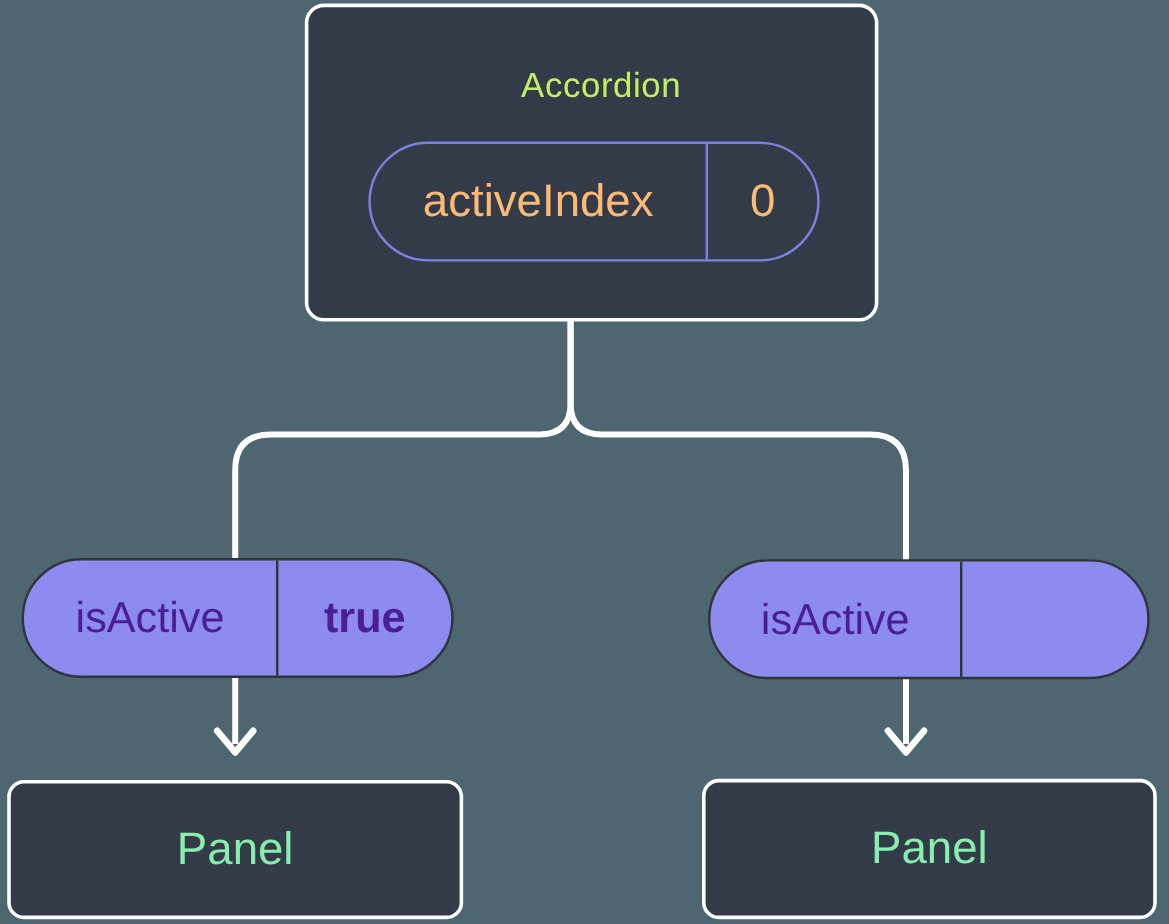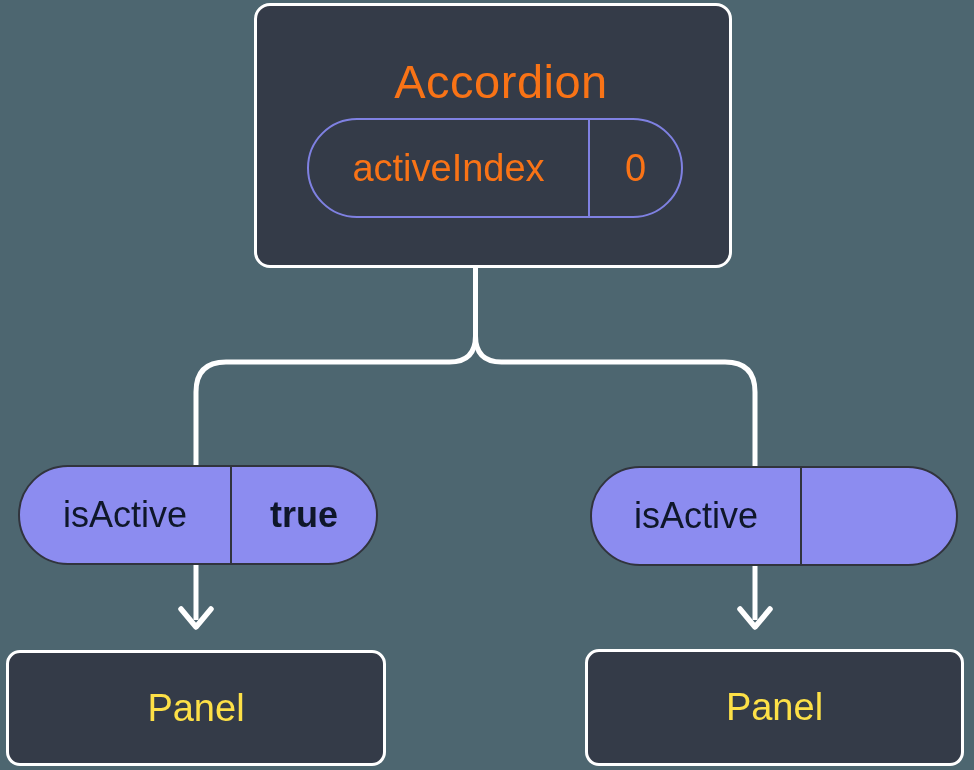--- a/index.html
+++ b/index.html
@@ -29,35 +29,35 @@
     border-radius: 16px;
     box-sizing: border-box;
     z-index: 2;
   }
   #root-node { left: 254px; top: 3px; width: 478px; height: 265px; }
   .node-title {
     position: absolute;
     left: 16px; right: 0;
     top: 52px;
     text-align: center;
-    font-size: 47px;
+    font-size: 29px;
     line-height: 1;
-    color: #f97316;
+    color: #bef264;
     letter-spacing: 0.5px;
   }
   .prop-pill-outline {
     position: absolute;
     left: 50px; top: 112px;
     width: 376px; height: 100px;
     border: 2px solid #7f81e2;
     border-radius: 52px;
     box-sizing: border-box;
     display: flex;
     align-items: stretch;
-    color: #f97316;
+    color: #fdba74;
     font-size: 38px;
   }
   .prop-pill-outline .cell-name {
     width: 279px;
     display: flex; align-items: center; justify-content: center;
   }
   .prop-pill-outline .divider {
     width: 2px;
     background: #7f81e2;
   }
@@ -67,21 +67,21 @@
   }
   .state-pill {
     position: absolute;
     height: 100px;
     background: #8c8cf0;
     border: 2px solid #31343d;
     border-radius: 52px;
     box-sizing: border-box;
     display: flex;
     align-items: stretch;
-    color: #0f172a;
+    color: #4c1d95;
     font-size: 36px;
     z-index: 2;
   }
   #pill-left { left: 18px; top: 465px; width: 360px; }
   #pill-right { left: 590px; top: 466px; width: 368px; }
   .state-pill .cell-name {
     display: flex; align-items: center; justify-content: center;
   }
   #pill-left .cell-name { width: 210px; }
   #pill-right .cell-name { width: 208px; }
@@ -91,21 +91,21 @@
   }
   .state-pill .cell-value {
     flex: 1;
     display: flex; align-items: center; justify-content: center; font-weight: bold;
   }
   .panel-node {
     display: flex;
     align-items: center;
     justify-content: center;
     font-size: 38px;
-    color: #fde047;
+    color: #86efac;
     border-radius: 14px;
   }
   #panel-left  { left: 6px;   top: 650px; width: 380px; height: 116px; }
   #panel-right { left: 585px; top: 649px; width: 379px; height: 117px; }
 </style>
 </head>
 <body>
 
 <div id="stage">
 

